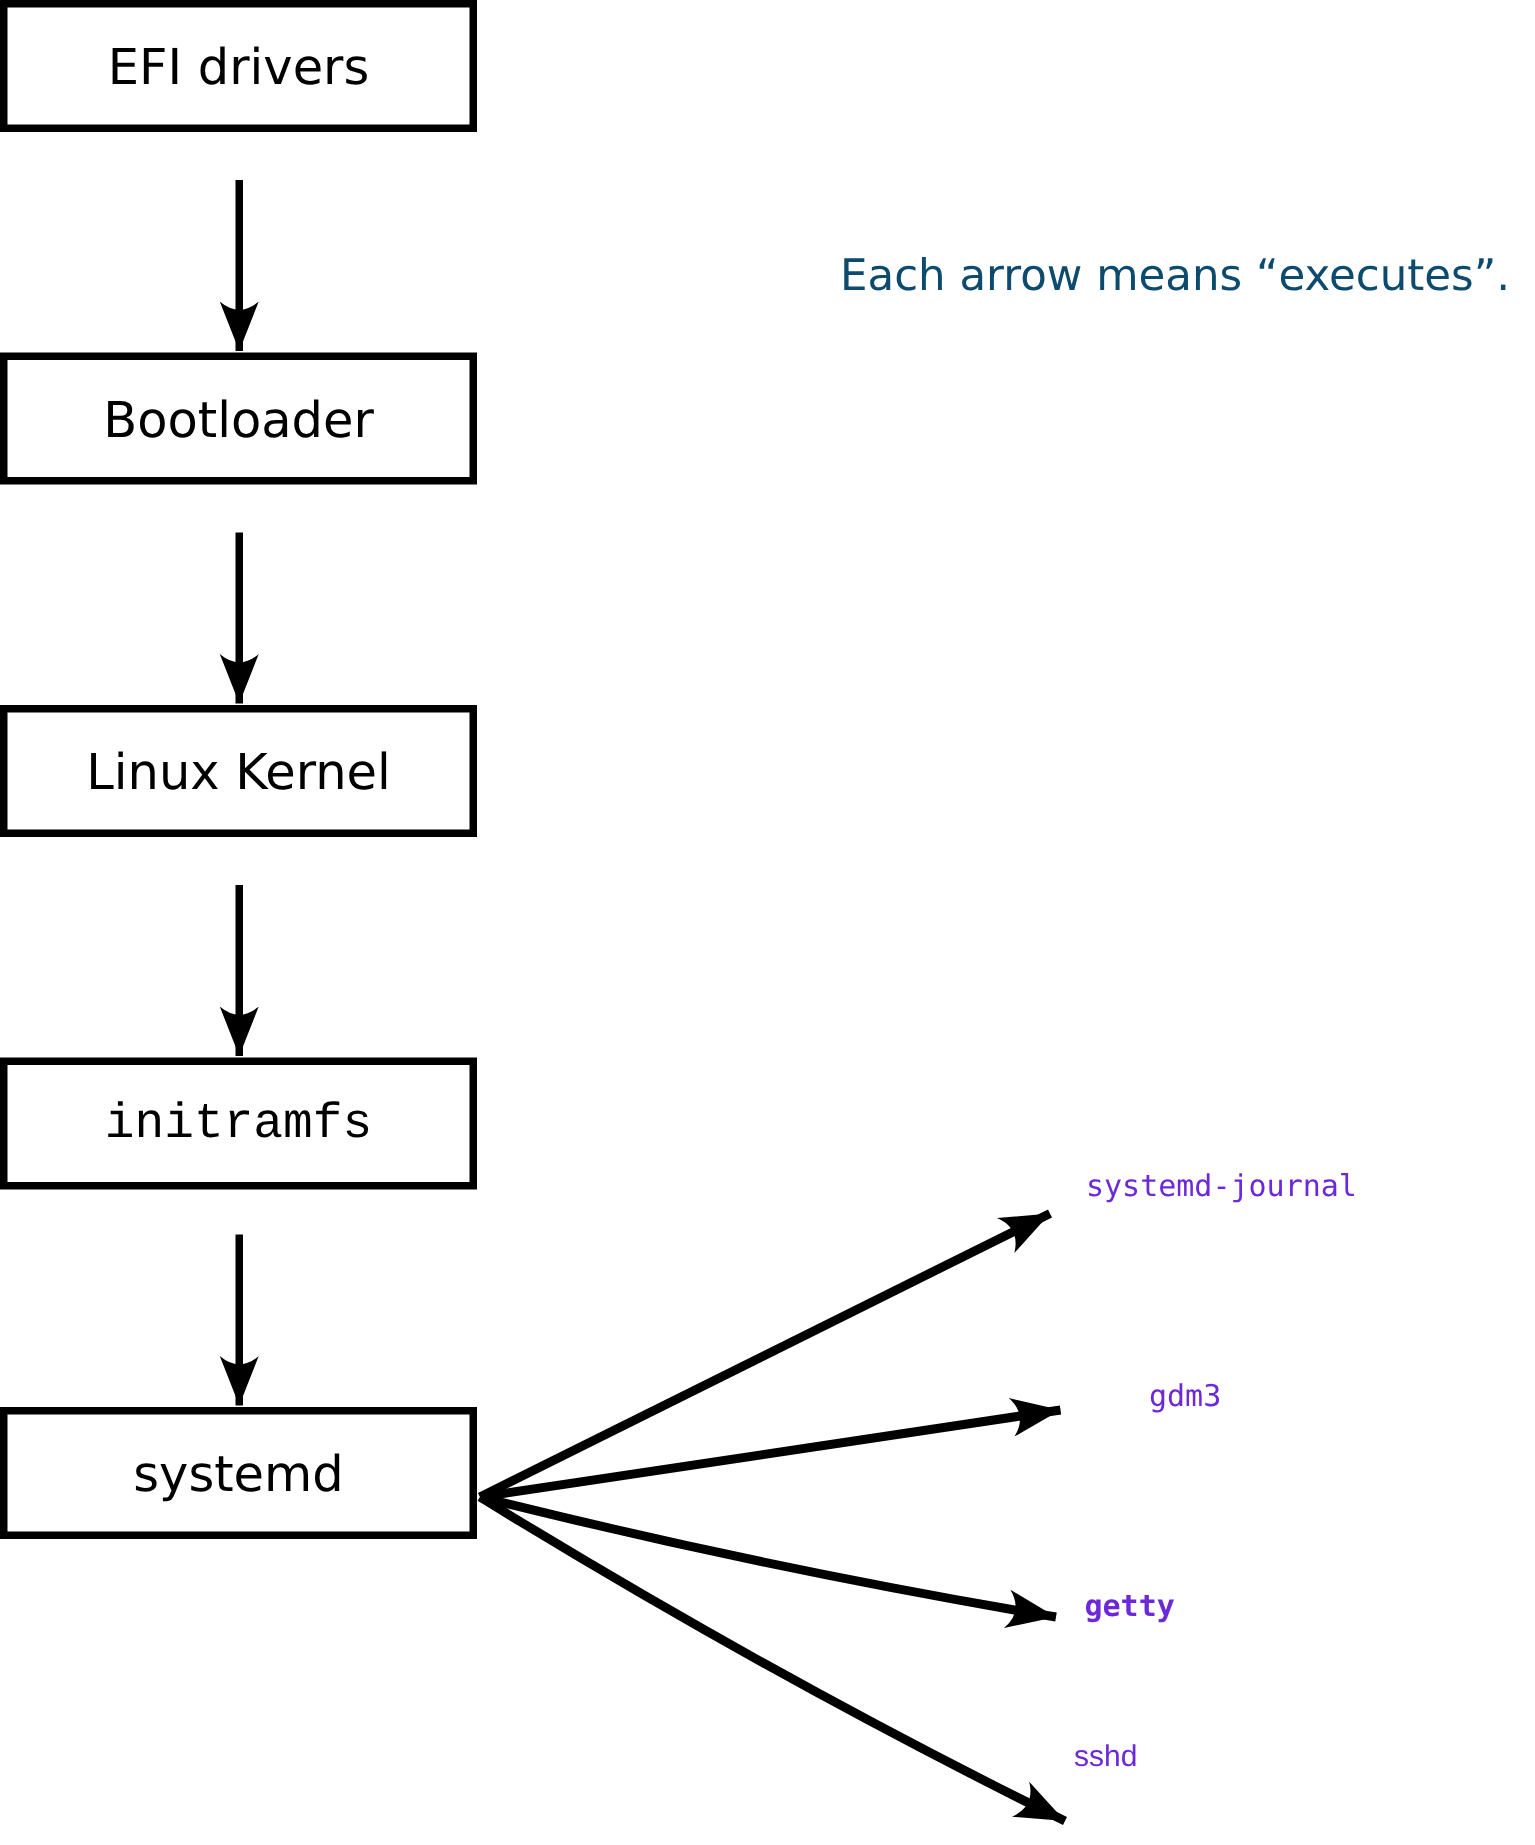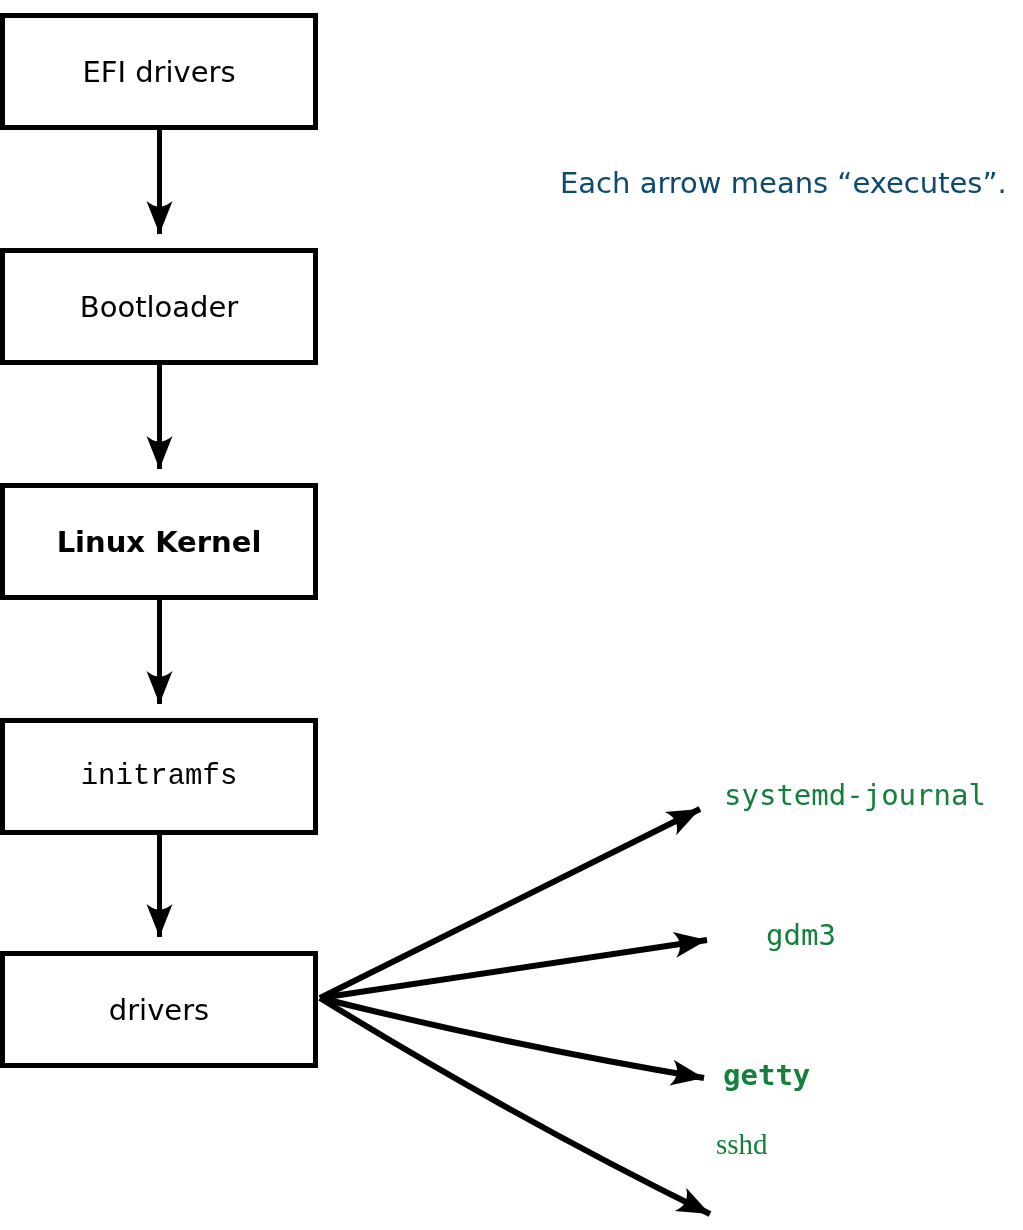--- a/index.html
+++ b/index.html
@@ -13,57 +13,56 @@
     height: 1230px;
     background: #ffffff;
     overflow: hidden;
     font-family: "DejaVu Sans", sans-serif;
     color: #000000;
   }
   .flow-box {
     position: absolute;
     left: 0;
     width: 318px;
-    height: 117px;
+    height: 88px;
     box-sizing: border-box;
     border: 5px solid #000000;
     background: #ffffff;
     display: flex;
     align-items: center;
     justify-content: center;
-    font-size: 29px;
+    font-size: 33px;
     color: #000000;
-    margin-top: 13px;
   }
   #box-efi        { top: 0px; }
   #box-bootloader { top: 235px; }
-  #box-kernel     { top: 470px; font-weight: bold; }
+  #box-kernel     { top: 470px; }
   #box-initramfs  { top: 705px; font-family: Liberation Mono, monospace; }
   #box-systemd    { top: 938px; }
 
   .note-text {
     position: absolute;
     left: 560px;
     top: 166px;
     font-size: 29px;
     white-space: nowrap;
     color: #0c4a6e;
   }
 
   .fan-label {
     position: absolute;
     font-family: "DejaVu Sans Mono", monospace;
-    font-size: 29px;
+    font-size: 20px;
     white-space: nowrap;
-    color: #15803d;
+    color: #6d28d9;
   }
   #label-systemd-journal { left: 724px; top: 778px; }
   #label-gdm3            { left: 766px; top: 918px; }
   #label-getty           { left: 723px; top: 1058px; font-weight: bold; }
-  #label-sshd            { left: 716px; top: 1128px; font-family: Liberation Serif, serif; }
+  #label-sshd            { left: 716px; top: 1160px; font-family: Liberation Sans, sans-serif; }
 
   #arrow-layer {
     position: absolute;
     left: 0;
     top: 0;
     width: 1023px;
     height: 1230px;
     pointer-events: none;
   }
 </style>
@@ -96,21 +95,21 @@
   <div class="flow-box" id="box-bootloader">
     <span>Bootloader</span>
   </div>
   <div class="flow-box" id="box-kernel">
     <span>Linux Kernel</span>
   </div>
   <div class="flow-box" id="box-initramfs">
     <span>initramfs</span>
   </div>
   <div class="flow-box" id="box-systemd">
-    <span>drivers</span>
+    <span>systemd</span>
   </div>
 
   <div class="note-text">Each arrow means “executes”.</div>
 
   <div class="fan-label" id="label-systemd-journal">systemd-journal</div>
   <div class="fan-label" id="label-gdm3">gdm3</div>
   <div class="fan-label" id="label-getty">getty</div>
   <div class="fan-label" id="label-sshd">sshd</div>
 
 </div>

